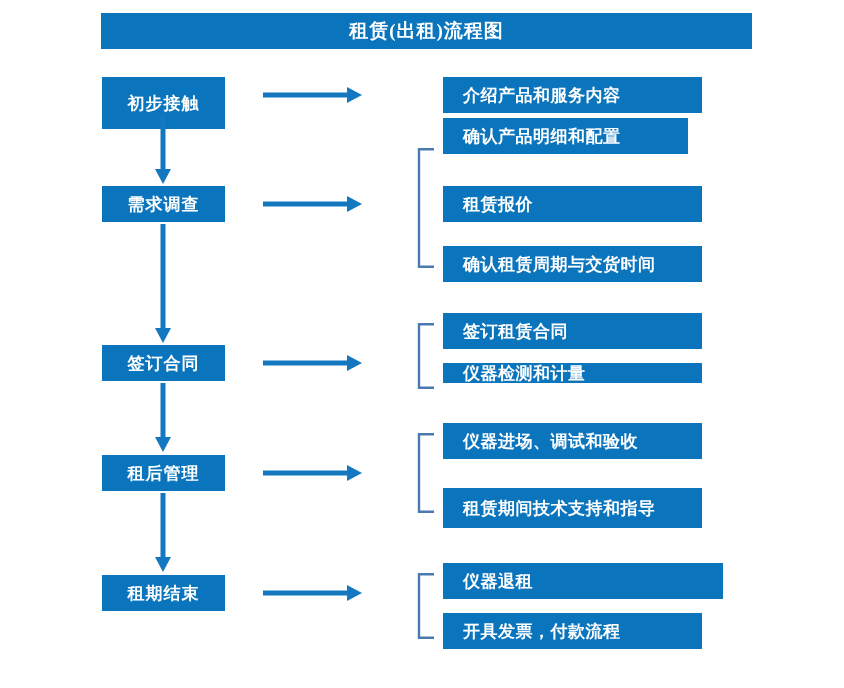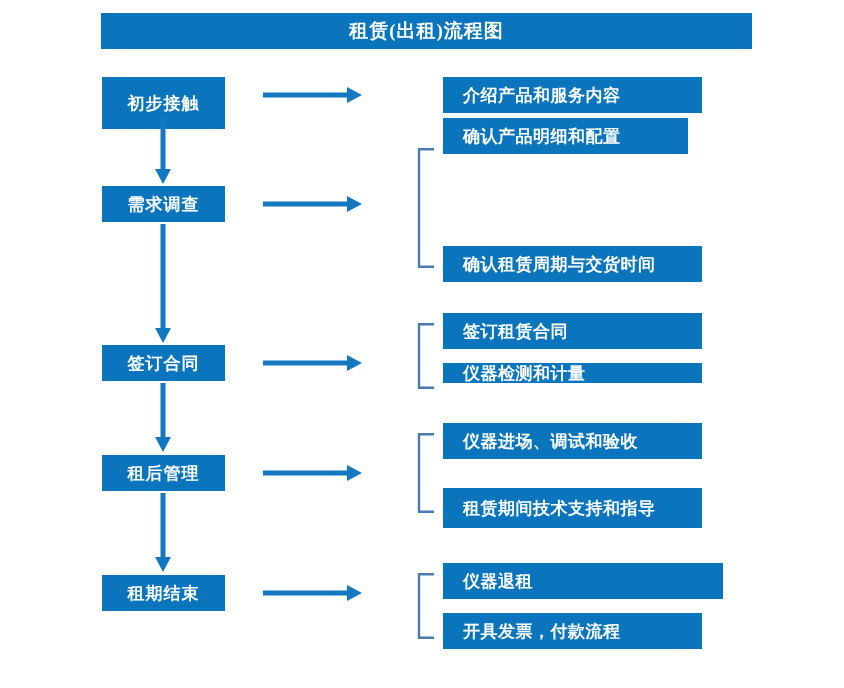--- a/index.html
+++ b/index.html
@@ -181,20 +181,21 @@
   <div class="bracket" style="left:417px; top:573px; width:18px; height:66px;">
     <svg width="18" height="66" viewBox="0 0 18 66">
       <path d="M17,1.2 L2,1.2 L2,64.8 L17,64.8" fill="none" stroke="#4a7ab0" stroke-width="2.4"></path>
     </svg>
   </div>
 
   <div class="node detail" style="left:443px; top:77px; width:259px; height:36px;">介绍产品和服务内容</div>
 
   <div class="node detail" style="left:443px; top:118px; width:245px; height:36px;">确认产品明细和配置</div>
 
+  <div class="node detail" style="left:443px; top:186px; width:259px; height:36px;">租赁报价</div>
 
   <div class="node detail" style="left:443px; top:246px; width:259px; height:36px;">确认租赁周期与交货时间</div>
 
   <div class="node detail" style="left:443px; top:313px; width:259px; height:36px;">签订租赁合同</div>
 
   <div class="node detail" style="left:443px; top:363px; width:259px; height:20px;">仪器检测和计量</div>
 
   <div class="node detail" style="left:443px; top:423px; width:259px; height:36px;">仪器进场、调试和验收</div>
 
   <div class="node detail" style="left:443px; top:488px; width:259px; height:40px;">租赁期间技术支持和指导</div>

